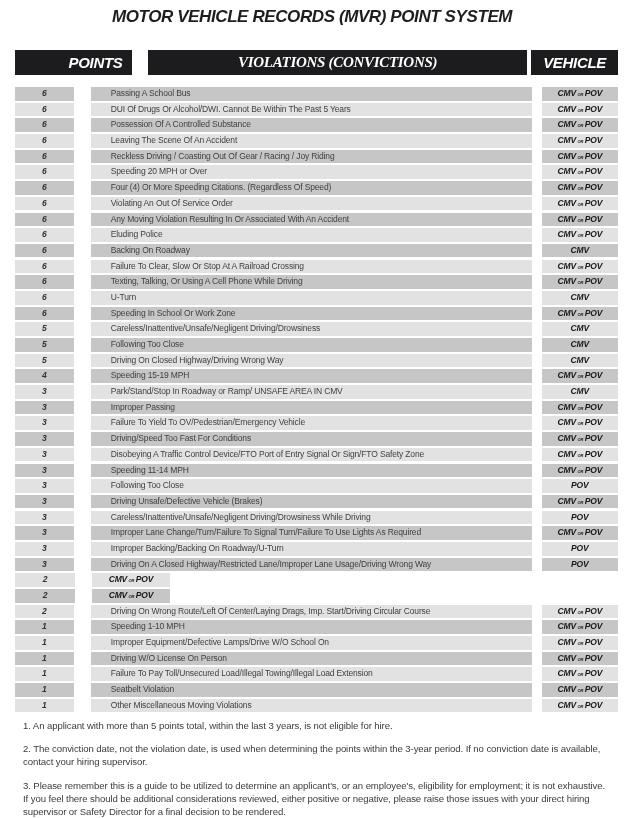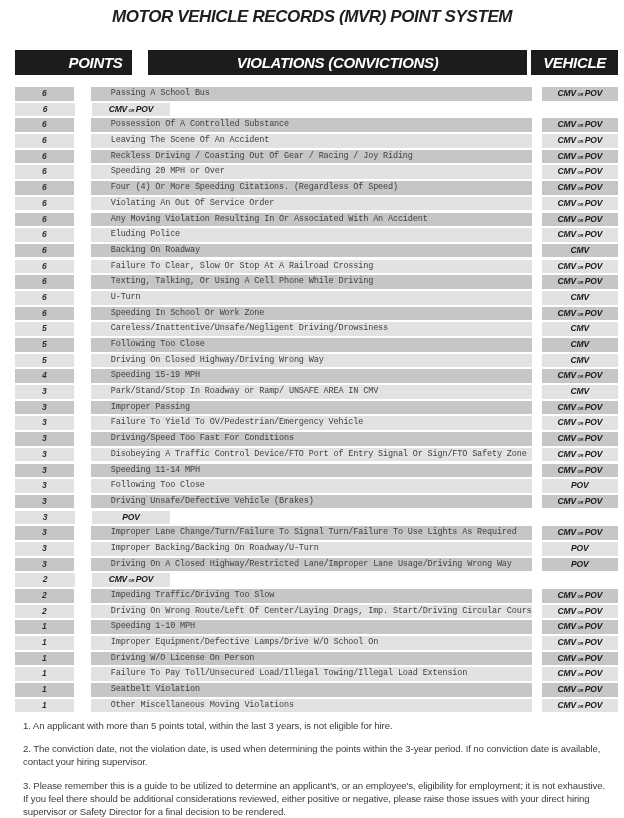--- a/index.html
+++ b/index.html
@@ -38,21 +38,21 @@
     font-weight: bold;
     font-style: italic;
     font-size: 15px;
     letter-spacing: -0.3px;
     display: flex;
     align-items: center;
     justify-content: center;
     height: 25px;
   }
   .th-points   { width: 85px;  margin-right: 16px; padding-left: 44px; }
-  .th-viol     { width: 441px; margin-right: 4px; }
+  .th-viol     { width: 441px; margin-right: 4px; font-family: Liberation Serif, serif; }
   .th-vehicle  { width: 101px; }
   
   .tbody {
     position: absolute;
     top: 87px;
     left: 15px;
     width: 603px;
   }
   .row {
     display: flex;
@@ -76,21 +76,20 @@
     font-weight: bold;
     font-style: italic;
     color: #333338;
   }
   .cell-violation {
     width: 430px;
     padding-left: 20px;
     margin-right: 10px;
     text-align: left;
     color: #414141;
-    font-family: Liberation Mono, monospace;
   }
   .cell-vehicle {
     width: 78px;
     text-align: center;
     font-weight: bold;
     font-style: italic;
     font-size: 8px;
     color: #19191b;
   }
   .cell-vehicle .or {
@@ -125,20 +124,21 @@
   </div>
 
   <div class="tbody">
       <div class="row dark">
       <div class="cell cell-points">6</div>
       <div class="cell cell-violation">Passing A School Bus</div>
       <div class="cell cell-vehicle">CMV<span class="or">or</span>POV</div>
     </div>
       <div class="row light">
       <div class="cell cell-points">6</div>
+      <div class="cell cell-violation">DUI Of Drugs Or Alcohol/DWI. Cannot Be Within The Past 5 Years</div>
       <div class="cell cell-vehicle">CMV<span class="or">or</span>POV</div>
     </div>
       <div class="row dark">
       <div class="cell cell-points">6</div>
       <div class="cell cell-violation">Possession Of A Controlled Substance</div>
       <div class="cell cell-vehicle">CMV<span class="or">or</span>POV</div>
     </div>
       <div class="row light">
       <div class="cell cell-points">6</div>
       <div class="cell cell-violation">Leaving The Scene Of An Accident</div>
@@ -254,20 +254,21 @@
       <div class="cell cell-violation">Following Too Close</div>
       <div class="cell cell-vehicle">POV</div>
     </div>
       <div class="row dark">
       <div class="cell cell-points">3</div>
       <div class="cell cell-violation">Driving Unsafe/Defective Vehicle (Brakes)</div>
       <div class="cell cell-vehicle">CMV<span class="or">or</span>POV</div>
     </div>
       <div class="row light">
       <div class="cell cell-points">3</div>
+      <div class="cell cell-violation">Careless/Inattentive/Unsafe/Negligent Driving/Drowsiness While Driving</div>
       <div class="cell cell-vehicle">POV</div>
     </div>
       <div class="row dark">
       <div class="cell cell-points">3</div>
       <div class="cell cell-violation">Improper Lane Change/Turn/Failure To Signal Turn/Failure To Use Lights As Required</div>
       <div class="cell cell-vehicle">CMV<span class="or">or</span>POV</div>
     </div>
       <div class="row light">
       <div class="cell cell-points">3</div>
       <div class="cell cell-violation">Improper Backing/Backing On Roadway/U-Turn</div>
@@ -277,21 +278,20 @@
       <div class="cell cell-points">3</div>
       <div class="cell cell-violation">Driving On A Closed Highway/Restricted Lane/Improper Lane Usage/Driving Wrong Way</div>
       <div class="cell cell-vehicle">POV</div>
     </div>
       <div class="row light">
       <div class="cell cell-points">2</div>
       <div class="cell cell-vehicle">CMV<span class="or">or</span>POV</div>
     </div>
       <div class="row dark">
       <div class="cell cell-points">2</div>
-      <div class="cell cell-violation">Impeding Traffic/Driving Too Slow</div>
       <div class="cell cell-vehicle">CMV<span class="or">or</span>POV</div>
     </div>
       <div class="row light">
       <div class="cell cell-points">2</div>
       <div class="cell cell-violation">Driving On Wrong Route/Left Of Center/Laying Drags, Imp. Start/Driving Circular Course</div>
       <div class="cell cell-vehicle">CMV<span class="or">or</span>POV</div>
     </div>
       <div class="row dark">
       <div class="cell cell-points">1</div>
       <div class="cell cell-violation">Speeding 1-10 MPH</div>

